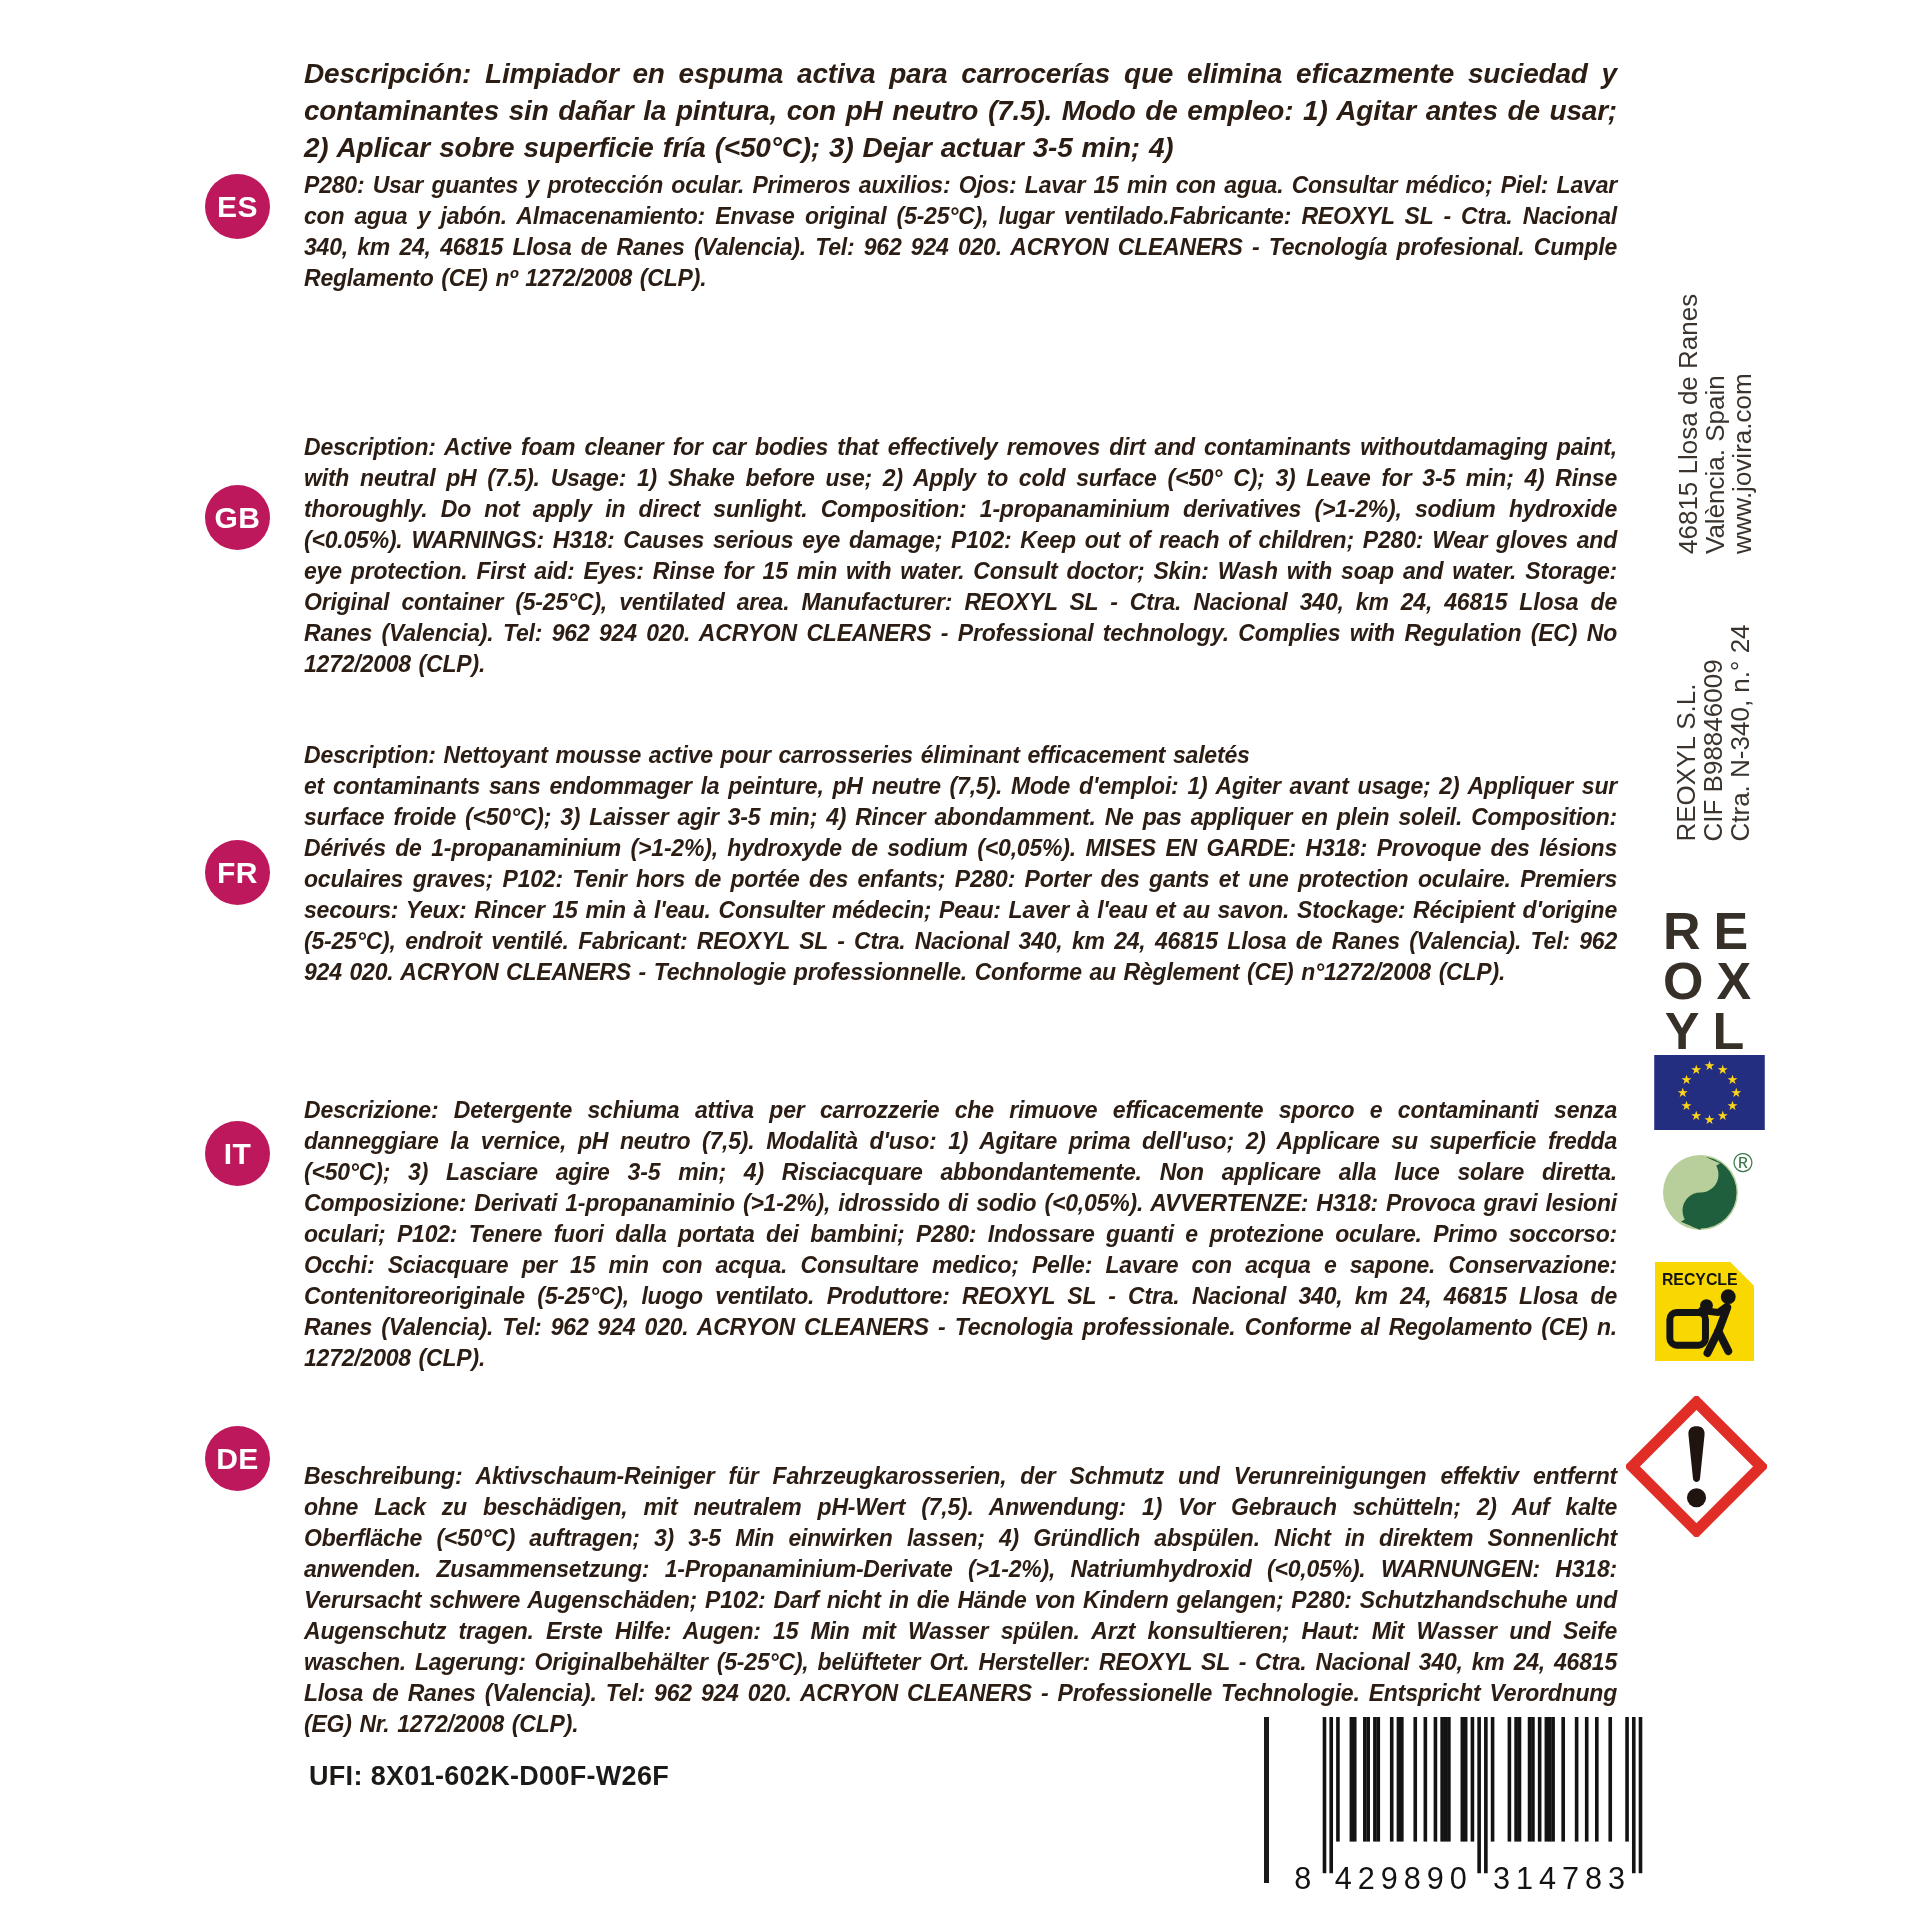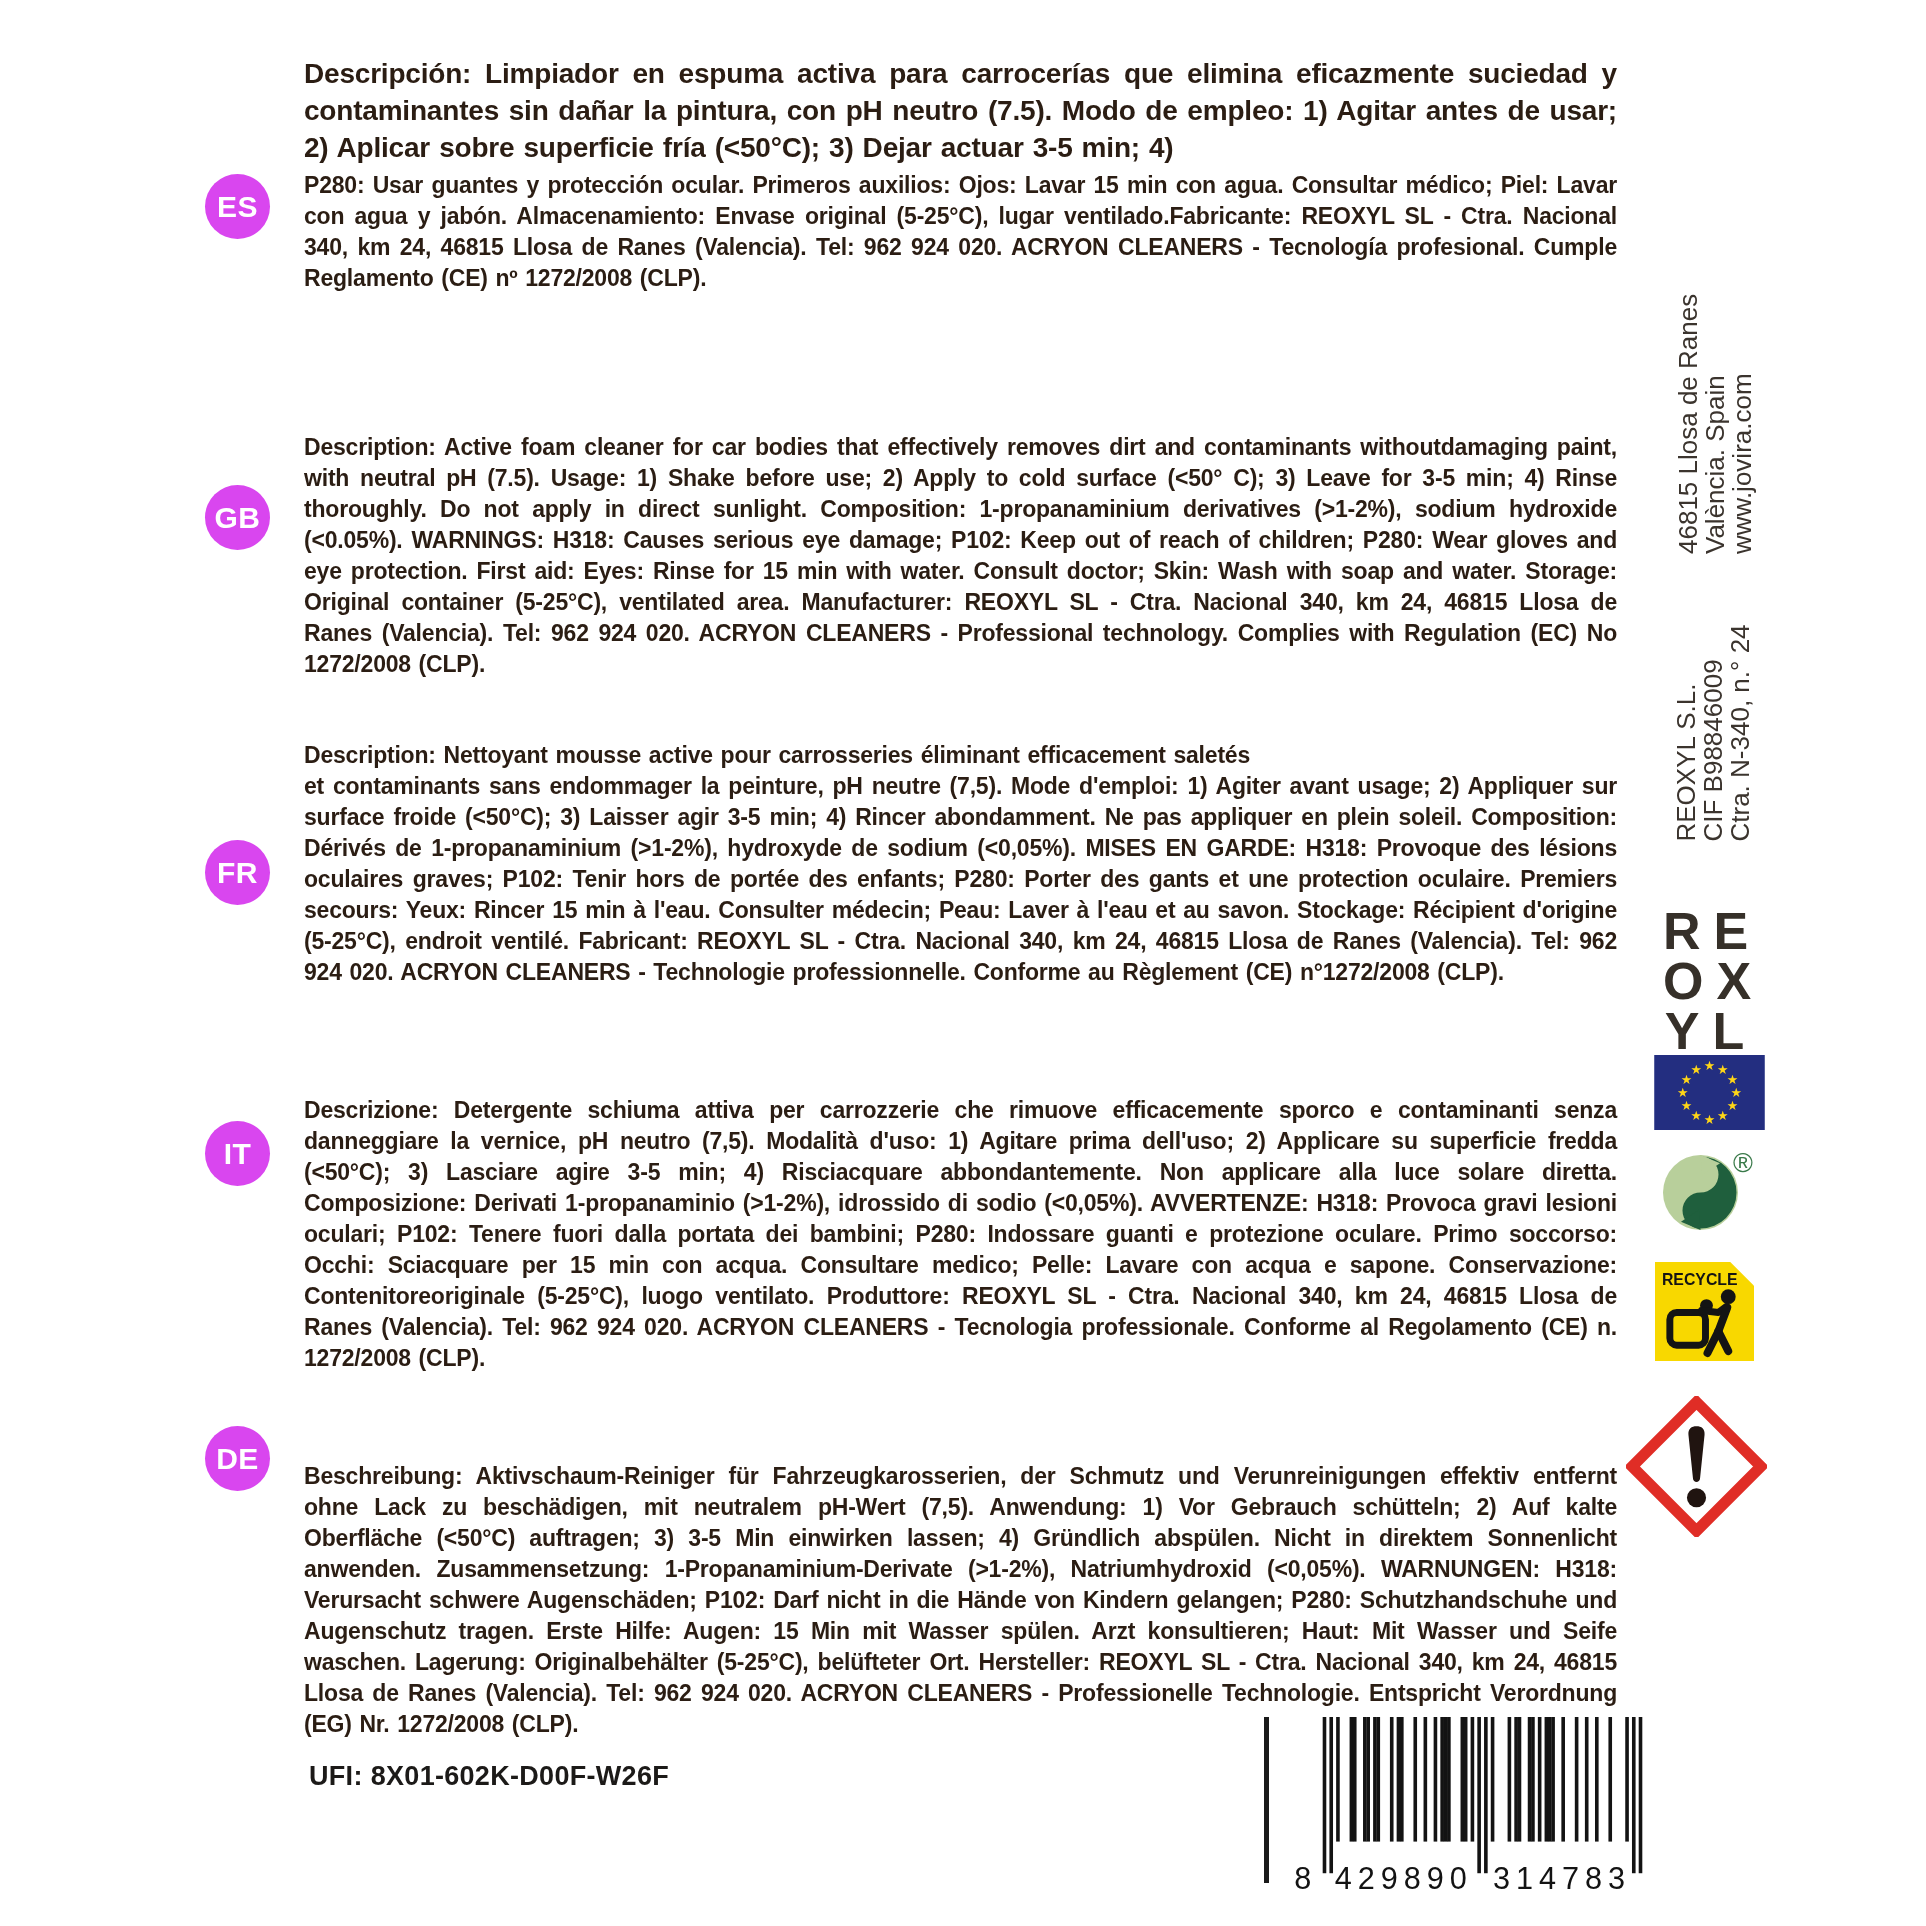--- a/index.html
+++ b/index.html
@@ -6,27 +6,27 @@
   .page{
     position:relative;width:1927px;height:1927px;background:#ffffff;overflow:hidden;
     font-family:"Liberation Sans", sans-serif;
   }
   
   .sec{
     position:absolute;left:304px;width:1313px;text-align:justify;
     color:#2b1d13;font-weight:700;
   }
   .sec p{
-    margin:0;font-size:23px;line-height:31px;letter-spacing:-0.2px;word-spacing:1.5px;
+    margin:0;font-size:23px;line-height:31px;letter-spacing:-0.2px;word-spacing:1.5px;font-style:italic;
   }
   .sec p.xl{font-size:28px;line-height:37px;margin-bottom:4px;}
   
   .badge{
     position:absolute;left:205px;width:65px;height:65px;border-radius:50%;
-    background:#d946ef;color:#ffffff;font-weight:700;font-size:30px;
+    background:#be185d;color:#ffffff;font-weight:700;font-size:30px;
     display:flex;align-items:center;justify-content:center;letter-spacing:0.5px;
   }
   
   .rot{
     position:absolute;transform:rotate(-90deg);color:#3b342e;
     font-size:26px;line-height:27px;font-weight:400;white-space:nowrap;
   }
   .rot span{display:block;}
   .rot-address{left:1572px;top:370px;width:287px;height:81px;}
   .rot-company{left:1589px;top:677px;width:248px;height:81px;}

